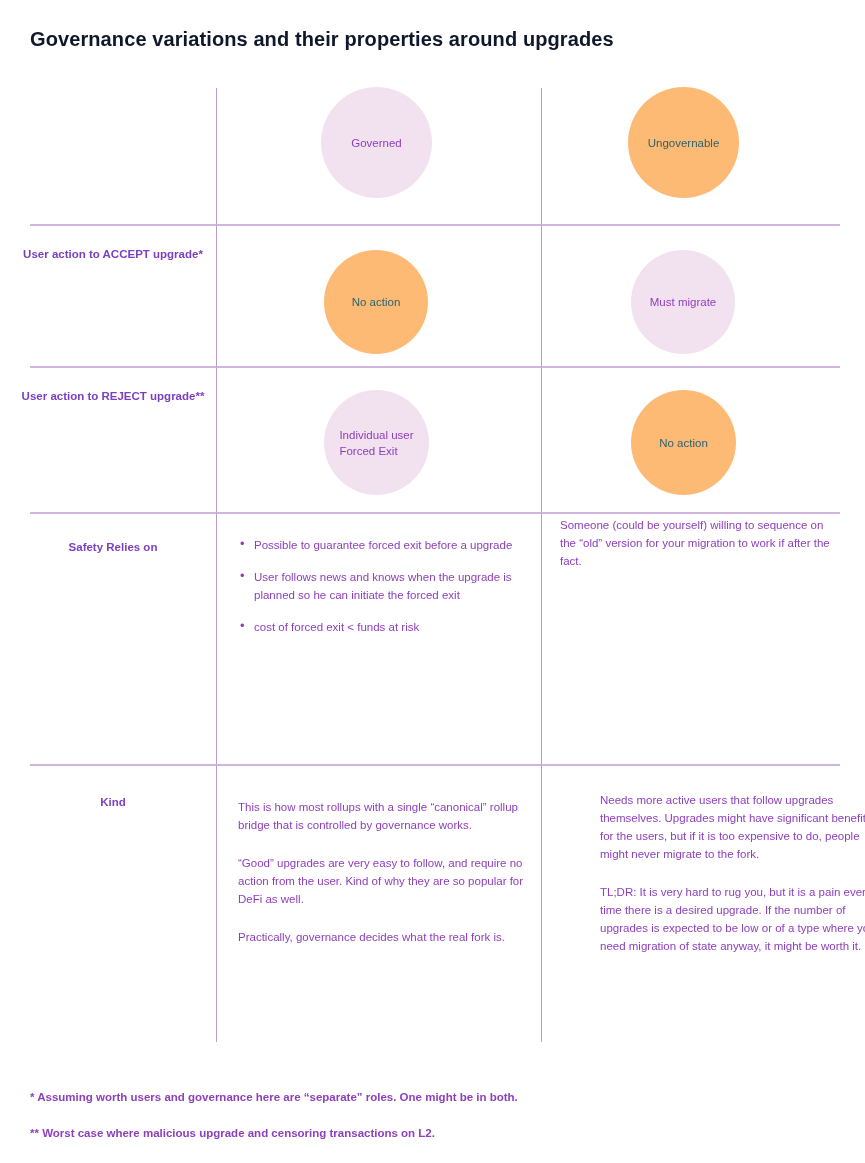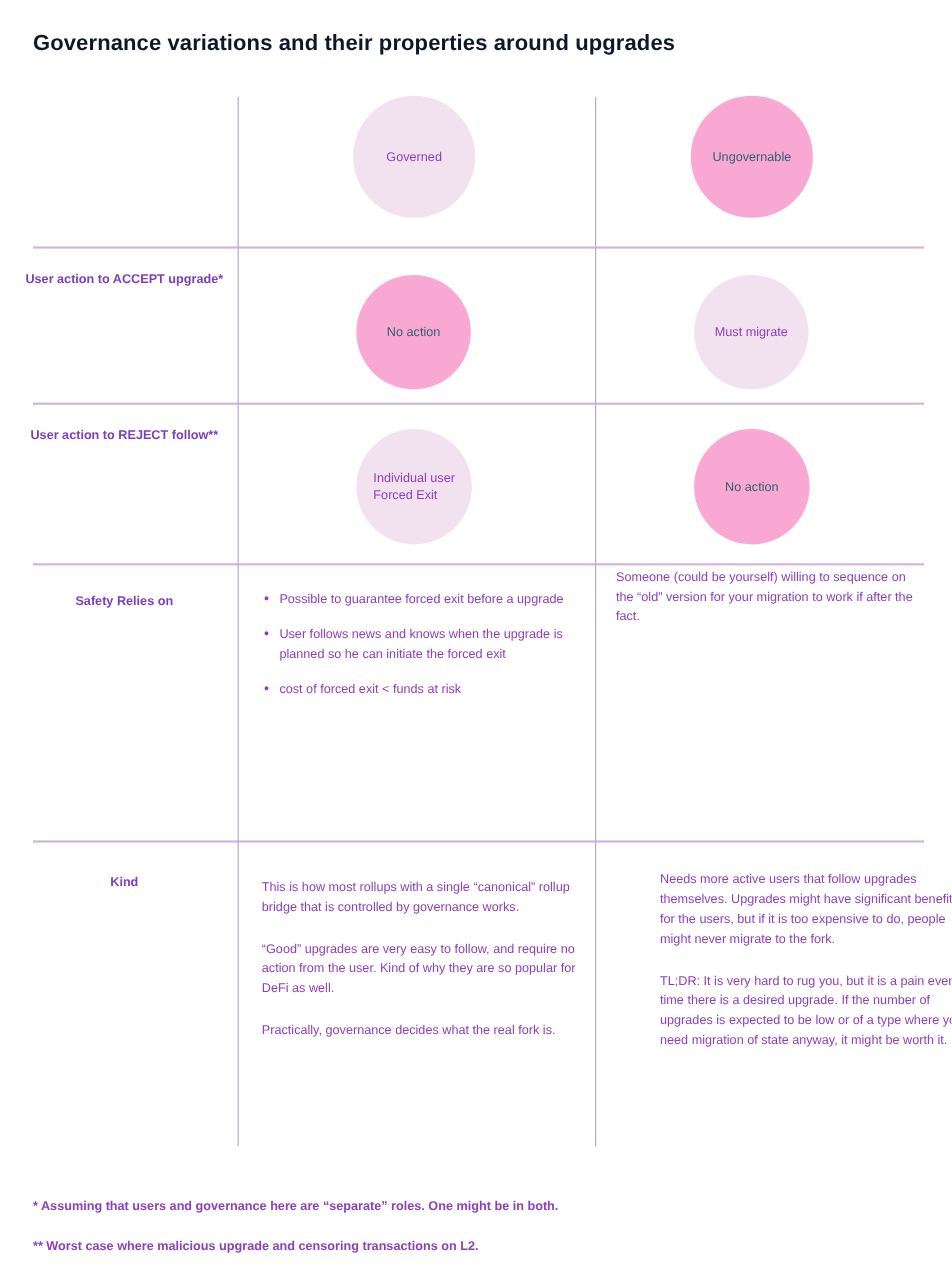--- a/index.html
+++ b/index.html
@@ -80,21 +80,21 @@
     position: absolute;
     border-radius: 50%;
     display: flex;
     align-items: center;
     justify-content: center;
     text-align: left;
     font-size: 11.5px;
     line-height: 16px;
   }
   .bubble.pink { background: #f2e2ef; color: #8e3fbd; }
-  .bubble.blue { background: #f9a8d4; color: #2e6170; }
+  .bubble.blue { background: #fdba74; color: #2e6170; }
 
   
   .bubble.governed      { left: 321px; top: 87px;  width: 111px; height: 111px; }
   .bubble.ungovernable  { left: 628px; top: 87px;  width: 111px; height: 111px; }
   
   .bubble.no-action-1   { left: 324px; top: 250px; width: 104px; height: 104px; }
   .bubble.must-migrate  { left: 631px; top: 250px; width: 104px; height: 104px; }
   
   .bubble.forced-exit   { left: 324px; top: 390px; width: 105px; height: 105px; }
   .bubble.no-action-2   { left: 631px; top: 390px; width: 105px; height: 105px; }
@@ -171,21 +171,21 @@
   </div>
 
   <div class="row-label accept">User action to ACCEPT upgrade*</div>
   <div class="bubble blue no-action-1">
     <span class="bubble-text">No action</span>
   </div>
   <div class="bubble pink must-migrate">
     <span class="bubble-text">Must migrate</span>
   </div>
 
-  <div class="row-label reject">User action to REJECT follow**</div>
+  <div class="row-label reject">User action to REJECT upgrade**</div>
   <div class="bubble pink forced-exit">
     <span class="bubble-text">
       <span>Individual user</span><br>
       <span>Forced Exit</span>
     </span>
   </div>
   <div class="bubble blue no-action-2">
     <span class="bubble-text">No action</span>
   </div>
 
@@ -207,14 +207,14 @@
     <p class="para">“Good” upgrades are very easy to follow, and require no action from the user. Kind of why they are so popular for DeFi as well.</p>
     <p class="para">Practically, governance decides what the real fork is.</p>
   </div>
   <div class="cell right note-right">
     <p class="para">Needs more active users that follow upgrades themselves. Upgrades might have significant benefit for the users, but if it is too expensive to do, people might never migrate to the fork.</p>
     <p class="para">TL;DR: It is very hard to rug you, but it is a pain every time there is a desired upgrade. If the number of upgrades is expected to be low or of a type where you need migration of state anyway, it might be worth it.</p>
   </div>
 
 </div>
 
-<div class="footnote f1">* Assuming that users and governance here are “separate” roles. One might be in both.</div>
+<div class="footnote f1">* Assuming worth users and governance here are “separate” roles. One might be in both.</div>
 <div class="footnote f2">** Worst case where malicious upgrade and censoring transactions on L2.</div>
 
 </body></html>

